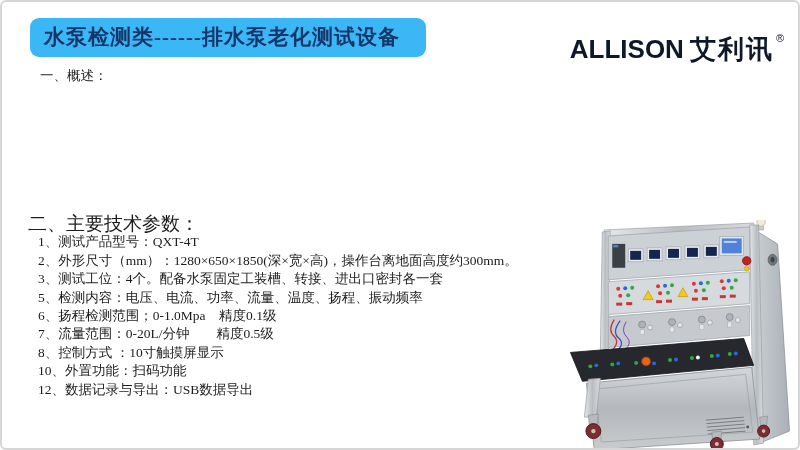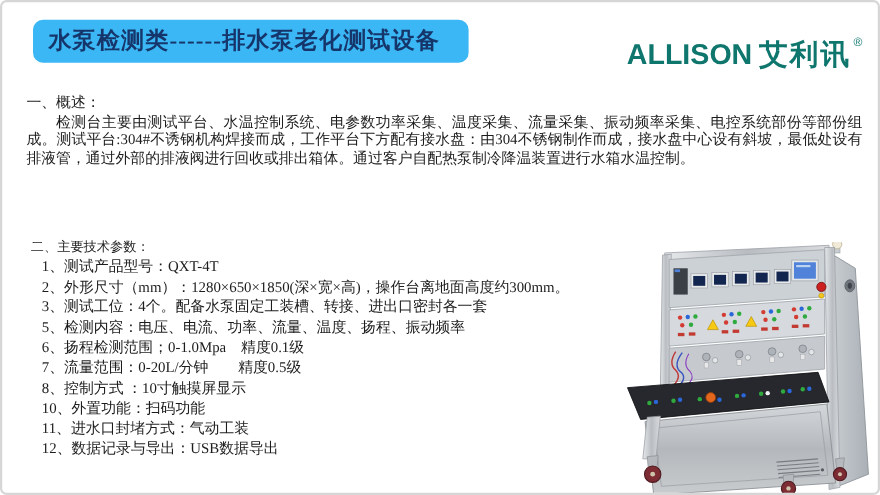--- a/index.html
+++ b/index.html
@@ -12,73 +12,71 @@
   }
   .title-pill{
     position:absolute;left:28px;top:16px;
     background:#3ab7f4;color:#16366b;
     font-weight:bold;font-size:21px;line-height:25px;
     padding:7px 26px 7px 14px;border-radius:9px;
     letter-spacing:1px;white-space:nowrap;
   }
   .logo{
     position:absolute;right:16px;top:30px;
-    color:#0f766e;
+    color:#0f172a;
     font-family:"Liberation Sans","DejaVu Sans",sans-serif;
     font-weight:bold;font-size:26px;letter-spacing:0px;white-space:nowrap;
   }
   .logo .cn{margin-left:6px;letter-spacing:2px;}
   .logo .reg{
     font-size:11px;vertical-align:super;position:relative;top:-6px;left:2px;
     font-weight:normal;
   }
   .overview{
-    position:absolute;left:22px;top:66px;right:14px;
-    font-size:13.5px;line-height:16.5px;margin-top:17px;
+    position:absolute;left:38px;top:66px;right:14px;
+    font-size:13.5px;line-height:16.5px;
   }
   .overview .sec-heading{margin:0 0 1px 0;font-weight:normal;font-size:13.5px;}
   .overview p{margin:0;text-indent:2em;text-align:justify;}
   .specs{
     position:absolute;left:26px;top:213px;width:528px;
     font-size:13.5px;line-height:18.4px;
   }
-  .specs .sec-heading{margin:0;font-weight:normal;font-size:12px;}
+  .specs .sec-heading{margin:0;font-weight:normal;font-size:19px;}
   .specs ul{list-style:none;margin:0;padding:0;}
   .specs li{white-space:nowrap;margin-left:10px;}
   .machine{position:absolute;left:550px;top:218px;width:244px;height:231px;}
   .machine svg{display:block;width:100%;height:100%;}
 </style>
 </head>
 <body>
 
 <div class="page">
 
   <div class="title-pill">水泵检测类------排水泵老化测试设备</div>
 
   <div class="logo">
     <span>ALLISON</span><span class="cn">艾利讯</span><span class="reg">®</span>
   </div>
 
   <div class="overview">
     <div class="sec-heading">一、概述：</div>
-    <p>检测台主要由测试平台、水温控制系统、电参数功率采集、温度采集、流量采集、振动频率采集、电控系统部份等部份组成。测试平台:304#不诱钢机构焊接而成，工作平台下方配有接水盘：由304不锈钢制作而成，接水盘中心设有斜坡，最低处设有排液管，通过外部的排液阀进行回收或排出箱体。通过客户自配热泵制冷降温装置进行水箱水温控制。</p>
   </div>
 
   <div class="specs">
     <div class="sec-heading">二、主要技术参数：</div>
     <ul>
       <li>1、测试产品型号：QXT-4T</li>
       <li>2、外形尺寸（mm）：1280×650×1850(深×宽×高)，操作台离地面高度约300mm。</li>
       <li>3、测试工位：4个。配备水泵固定工装槽、转接、进出口密封各一套</li>
       <li>5、检测内容：电压、电流、功率、流量、温度、扬程、振动频率</li>
       <li>6、扬程检测范围；0-1.0Mpa　精度0.1级</li>
       <li>7、流量范围：0-20L/分钟　　精度0.5级</li>
       <li>8、控制方式 ：10寸触摸屏显示</li>
       <li>10、外置功能：扫码功能</li>
-      <li>11、进水口封堵方式：气动工装</li>
       <li>12、数据记录与导出：USB数据导出</li>
     </ul>
   </div>
 
   <div class="machine">
     <svg viewBox="0 0 240 232" xmlns="http://www.w3.org/2000/svg">
       <defs>
         <linearGradient id="steelV" x1="0" y1="0" x2="0" y2="1">
           <stop offset="0" stop-color="#d4d7da"></stop>
             <stop offset="0.5" stop-color="#b4b8bc"></stop>

